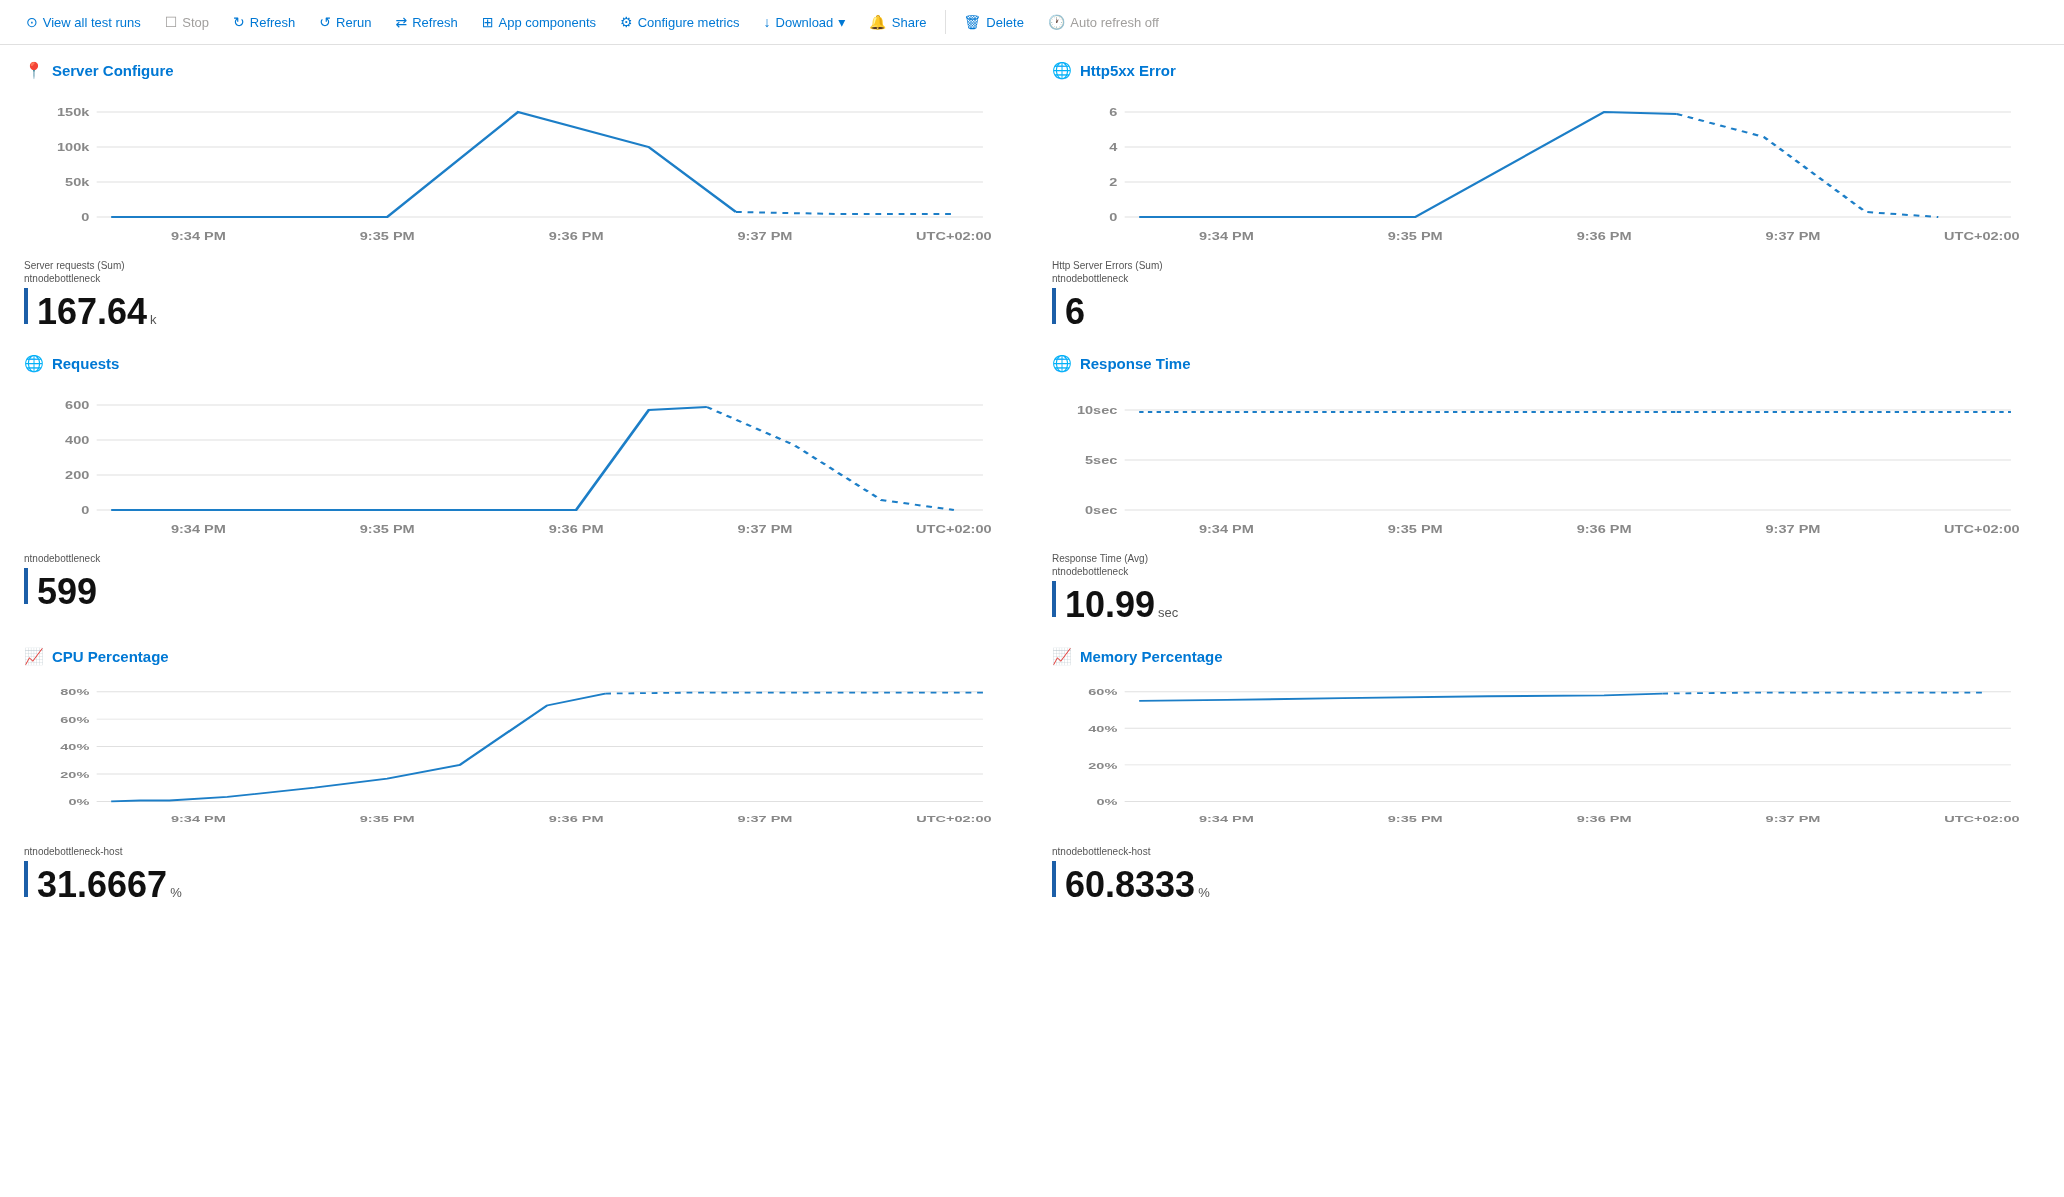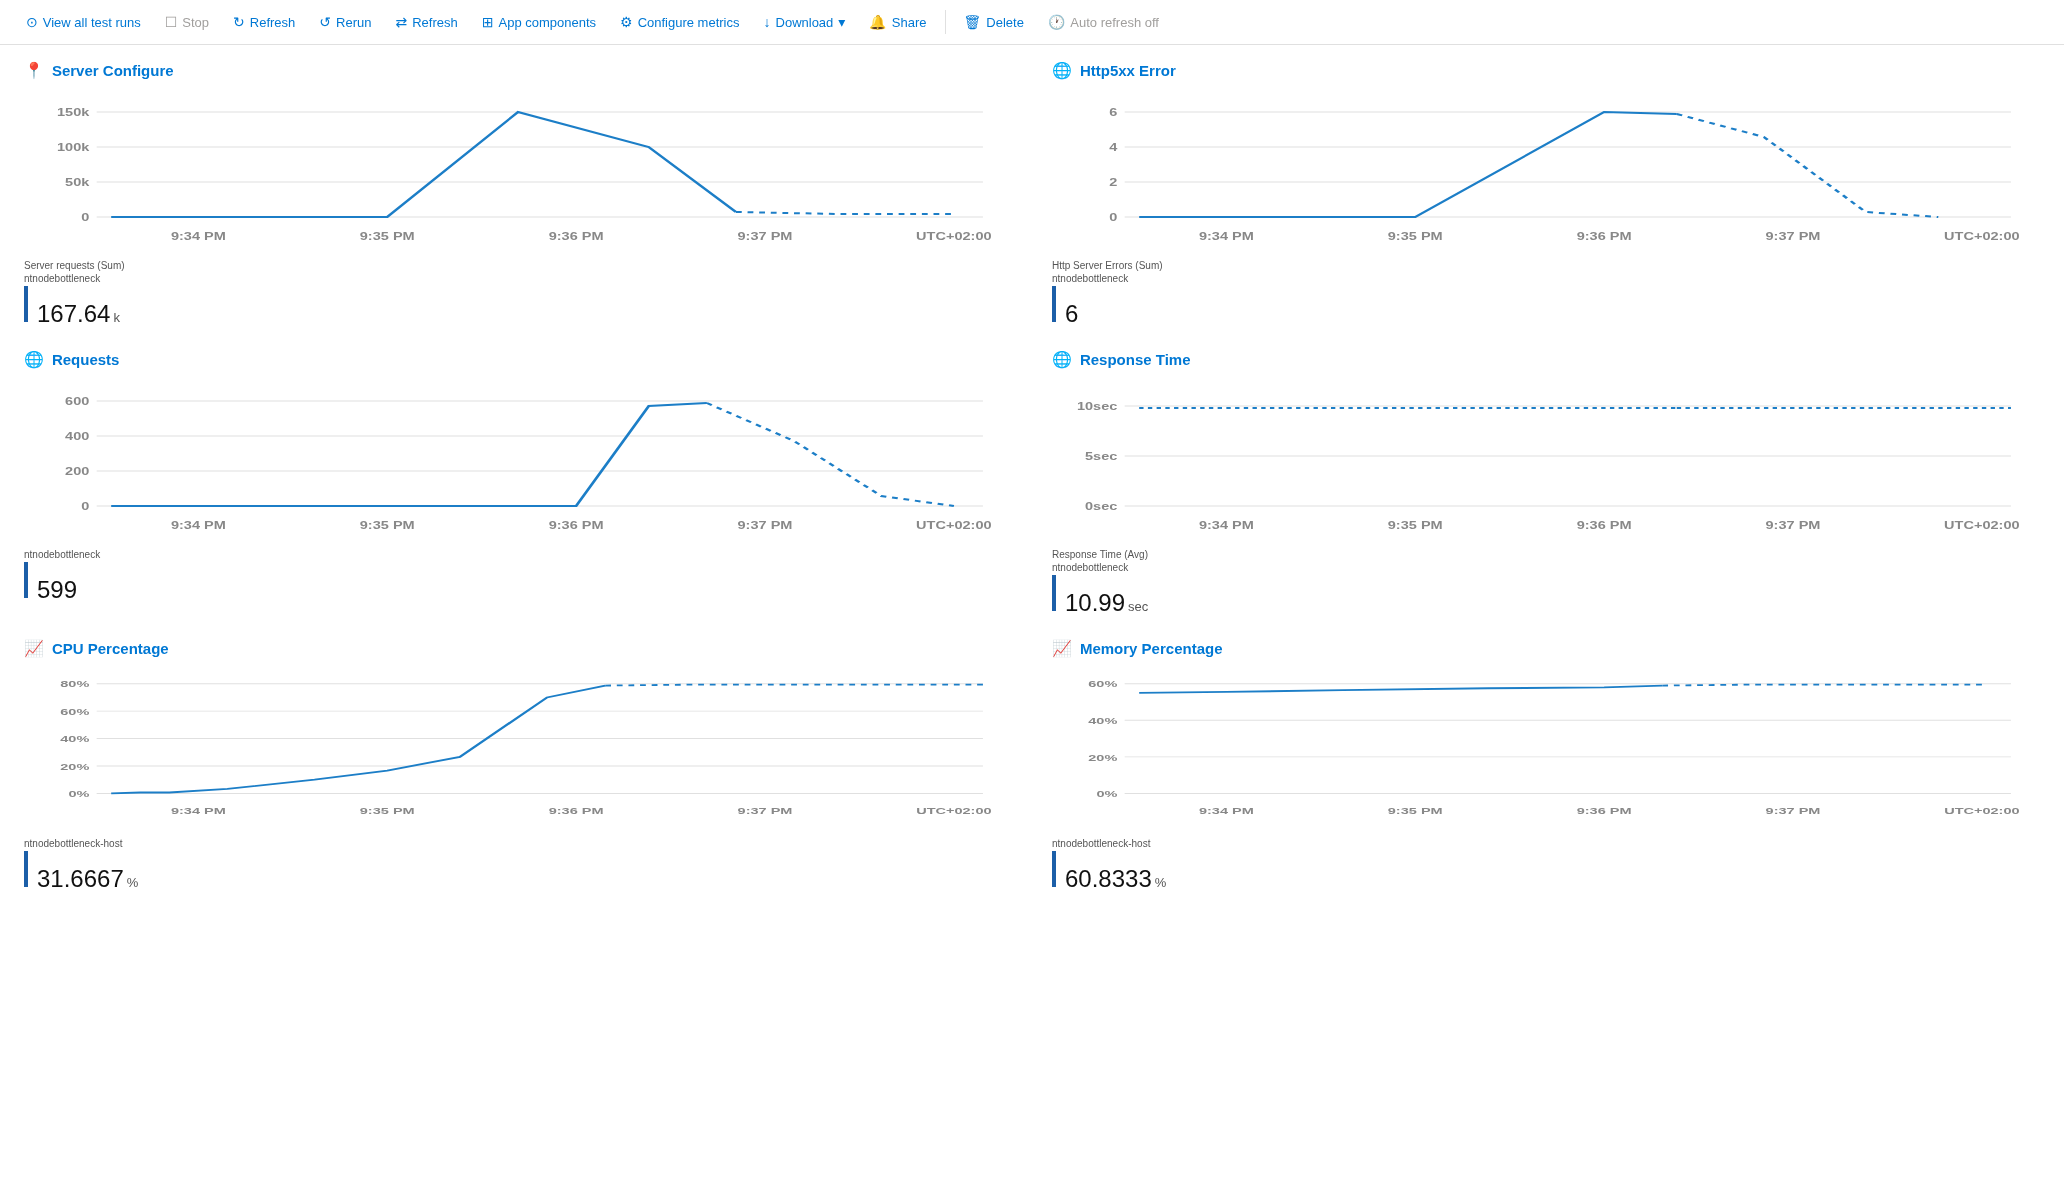--- a/index.html
+++ b/index.html
@@ -95,22 +95,22 @@
     }
     .legend-color-bar {
       display: inline-block;
       width: 4px;
       height: 36px;
       background: #1c5fa8;
       margin-right: 6px;
       vertical-align: middle;
     }
     .legend-value {
-      font-size: 24px;
-      font-weight: 400;
+      font-size: 36px;
+      font-weight: 700;
       color: #111;
       line-height: 1;
       margin-top: 8px;
     }
     .legend-unit {
       font-size: 13px;
       color: #555;
       font-weight: 400;
     }
   </style>

